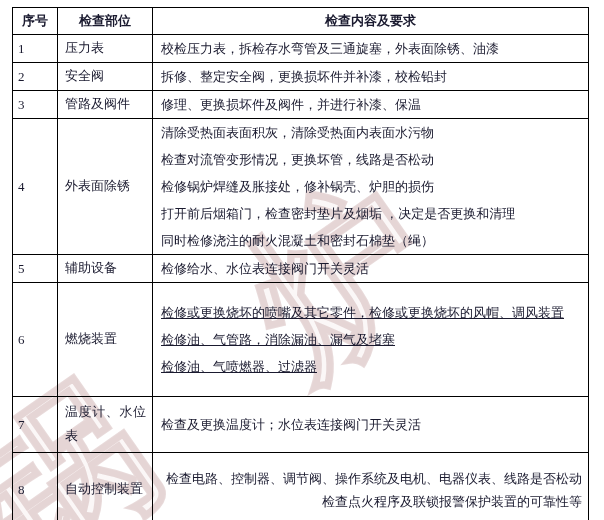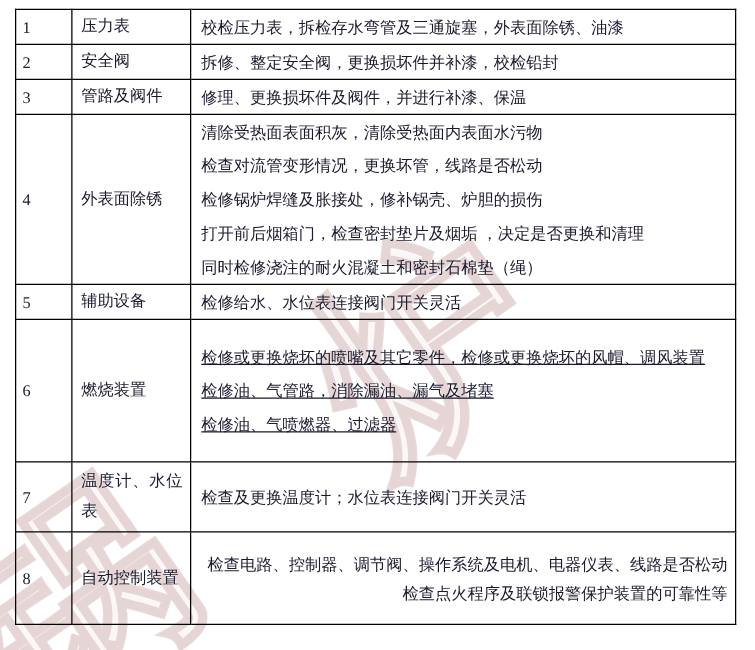--- a/index.html
+++ b/index.html
@@ -56,20 +56,25 @@
 
 <div class="watermark">锅炉</div>
 
 <table class="insp">
   <colgroup>
       <col class="c-no">
       <col class="c-part">
       <col class="c-content">
     </colgroup>
   <tbody>
+      <tr>
+    <th>序号</th>
+    <th>检查部位</th>
+    <th>检查内容及要求</th>
+  </tr>
 
   <tr class="h27">
     <td class="no">1</td>
     <td class="part">压力表</td>
     <td class="content">
       <p>校检压力表，拆检存水弯管及三通旋塞，外表面除锈、油漆</p>
     </td>
   </tr>
 
   <tr class="h27">

